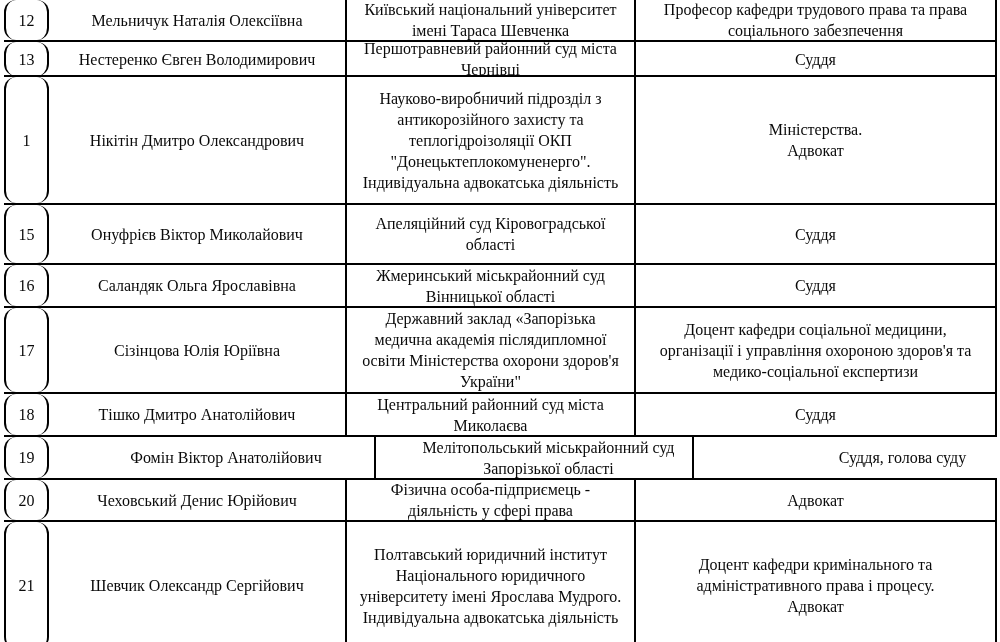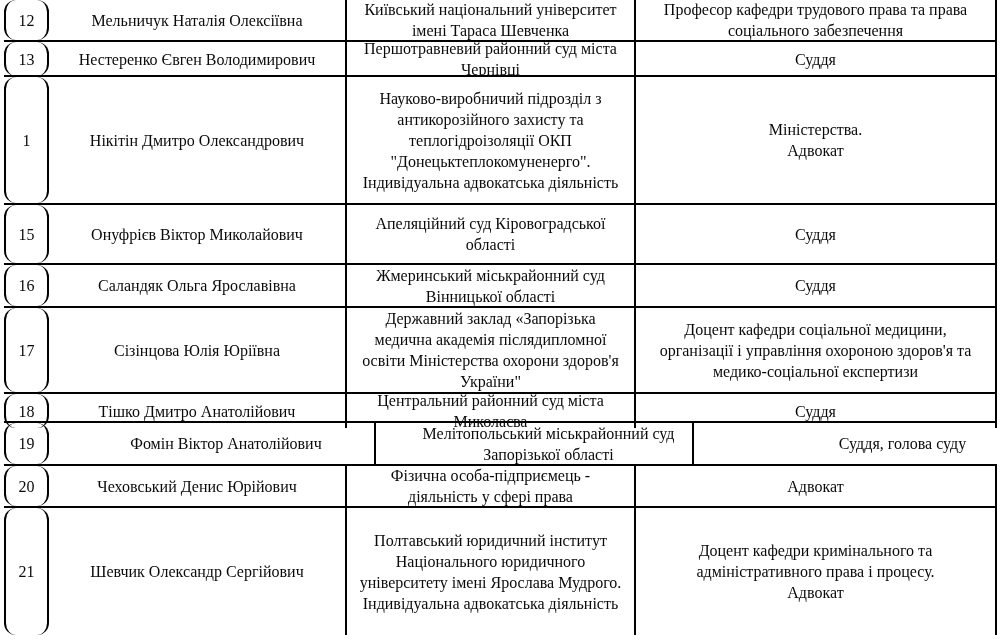--- a/index.html
+++ b/index.html
@@ -99,21 +99,21 @@
     <div class="cell num">17</div>
     <div class="cell name">Сізінцова Юлія Юріївна</div>
     <div class="cell inst">Державний заклад «Запорізька
 медична академія післядипломної
 освіти Міністерства охорони здоров'я
 України"</div>
     <div class="cell pos">Доцент кафедри соціальної медицини,
 організації і управління охороною здоров'я та
 медико-соціальної експертизи</div>
   </div>
-      <div class="row" style="height: 29px;">
+      <div class="row" style="height: 43px;">
     <div class="cell num">18</div>
     <div class="cell name">Тішко Дмитро Анатолійович</div>
     <div class="cell inst">Центральний районний суд міста
 Миколаєва</div>
     <div class="cell pos">Суддя</div>
   </div>
       <div class="row" style="height: 43px; gap: 29px;">
     <div class="cell num">19</div>
     <div class="cell name">Фомін Віктор Анатолійович</div>
     <div class="cell inst">Мелітопольський міськрайонний суд

